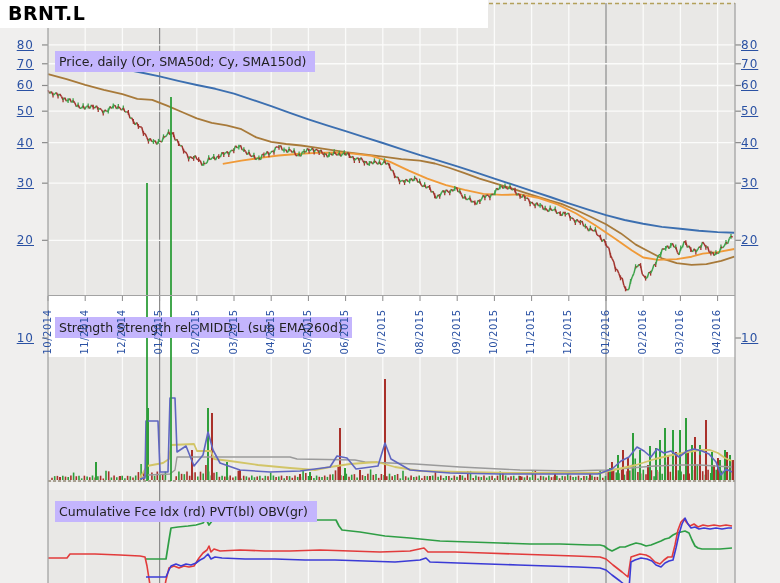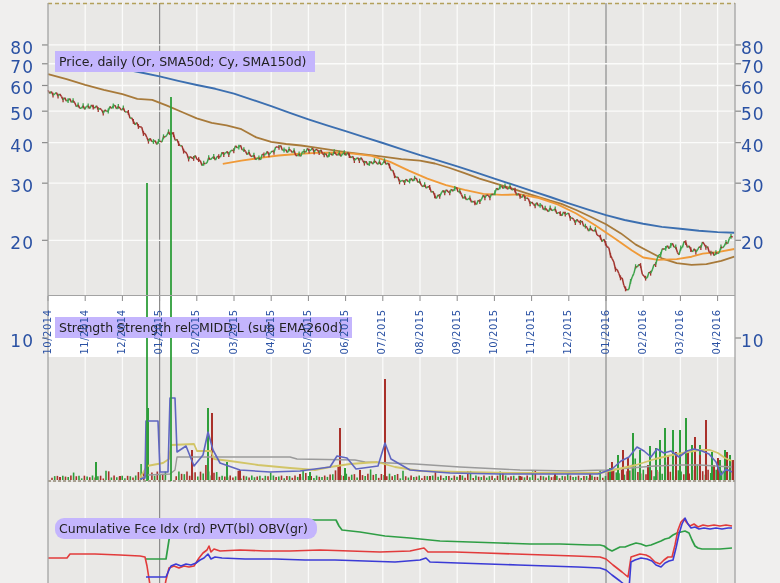--- a/index.html
+++ b/index.html
@@ -2,21 +2,21 @@
 <html><head>
 <meta charset="utf-8">
 <style>
   html,body{margin:0;padding:0;}
   body{font-family:"DejaVu Sans","Liberation Sans",sans-serif;background:#e8e8e8;}
   #stage{position:relative;width:780px;height:583px;background:#f0efee;overflow:hidden;}
   #chart-svg{position:absolute;left:0;top:0;}
   .title-box{position:absolute;left:0;top:0;width:488px;height:28px;background:#ffffff;}
   .title-text{position:absolute;left:8px;top:2px;font-size:19px;font-weight:600;color:#000;letter-spacing:0.5px;}
   .panel-label{position:absolute;background:#c4b5fd;color:#222;font-size:12.5px;padding:3px 9px 3px 4px;white-space:nowrap;}
-  .ylab{position:absolute;font-size:17px;color:#2a51a3;letter-spacing:1px;}
+  .ylab{position:absolute;font-size:12px;color:#2a51a3;letter-spacing:1px;text-decoration:underline;}
   .ylab.left{left:4px;width:30px;text-align:right;}
   .ylab.right{left:741px;width:34px;text-align:left;}
   .month{position:absolute;width:60px;height:12px;line-height:12px;font-size:10px;color:#2a51a3;
          text-align:center;transform:rotate(-90deg);letter-spacing:0.5px;}
 </style>
 </head>
 <body>
 
 <div id="stage">
   <svg id="chart-svg" width="780" height="583">
@@ -971,24 +971,27 @@
       <path d="M146.0 559.0L166.0 559.0L169.0 540.0L171.0 528.0L178.0 527.0L188.0 526.0L196.0 525.0L203.0 523.0L206.0 519.0L209.0 525.0L212.0 521.0L218.0 521.0L245.0 520.0L275.0 520.0L305.0 520.0L336.0 520.0L339.0 526.0L342.0 530.0L360.0 532.0L385.0 536.0L410.0 538.0L440.0 541.0L470.0 542.0L500.0 543.0L530.0 544.0L560.0 544.0L590.0 545.0L600.0 545.0L604.0 546.0L608.0 549.0L612.0 551.0L616.0 549.0L620.0 547.0L625.0 547.0L630.0 545.0L636.0 543.0L641.0 544.0L646.0 546.0L651.0 545.0L656.0 543.0L661.0 541.0L665.0 539.0L669.0 538.0L673.0 535.0L677.0 533.0L681.0 532.0L685.0 531.0L689.0 533.0L692.0 540.0L695.0 546.0L698.0 548.0L702.0 549.0L720.0 549.0L732.0 548.0" fill="none" stroke="#2f9e45" stroke-width="1.7" stroke-linejoin="round"></path>
       <path d="M48.0 558.0L67.0 558.0L70.0 554.0L95.0 554.0L120.0 555.0L140.0 556.0L145.0 557.0L147.0 566.0L150.0 585.0L153.0 596.0L163.0 596.0L166.0 580.0L169.0 568.0L174.0 566.0L179.0 568.0L184.0 566.0L189.0 567.0L194.0 566.0L199.0 558.0L203.0 553.0L207.0 550.0L209.0 546.0L211.0 552.0L214.0 549.0L220.0 551.0L240.0 550.0L265.0 551.0L290.0 551.0L320.0 550.0L350.0 551.0L380.0 552.0L410.0 551.0L424.0 548.0L428.0 552.0L455.0 552.0L485.0 553.0L515.0 554.0L545.0 555.0L575.0 556.0L600.0 557.0L606.0 559.0L613.0 565.0L622.0 572.0L628.0 577.0L631.0 557.0L634.0 556.0L640.0 554.0L646.0 555.0L650.0 557.0L655.0 562.0L660.0 564.0L664.0 560.0L668.0 557.0L672.0 557.0L675.0 545.0L678.0 530.0L681.0 522.0L684.0 519.0L687.0 523.0L690.0 526.0L694.0 524.0L698.0 527.0L703.0 525.0L708.0 526.0L714.0 525.0L720.0 526.0L726.0 525.0L732.0 526.0" fill="none" stroke="#e23b3b" stroke-width="1.6" stroke-linejoin="round"></path>
       <path d="M146.0 577.0L166.0 577.0L169.0 570.0L171.0 566.0L176.0 564.0L181.0 566.0L186.0 564.0L191.0 565.0L196.0 563.0L200.0 560.0L204.0 558.0L208.0 554.0L211.0 559.0L215.0 557.0L222.0 558.0L245.0 559.0L275.0 559.0L305.0 560.0L335.0 560.0L365.0 561.0L395.0 562.0L420.0 560.0L426.0 558.0L430.0 562.0L458.0 563.0L488.0 564.0L518.0 565.0L548.0 566.0L578.0 567.0L600.0 568.0L606.0 570.0L612.0 575.0L620.0 581.0L626.0 586.0L629.0 589.0L631.0 562.0L635.0 560.0L641.0 558.0L647.0 559.0L652.0 561.0L656.0 565.0L661.0 567.0L665.0 563.0L669.0 561.0L673.0 560.0L676.0 548.0L679.0 534.0L682.0 524.0L685.0 518.0L688.0 524.0L691.0 528.0L695.0 527.0L699.0 529.0L704.0 528.0L710.0 529.0L716.0 528.0L722.0 529.0L728.0 528.0L732.0 528.0" fill="none" stroke="#3b3bd6" stroke-width="1.6" stroke-linejoin="round"></path>
       <line x1="147" y1="183" x2="147" y2="481" stroke="#2e9e3a" stroke-width="1.8"></line>
       <line x1="171" y1="97" x2="171" y2="481" stroke="#2e9e3a" stroke-width="1.8"></line>
       <line x1="48" y1="3" x2="48" y2="583" stroke="#a3a3a3" stroke-width="1.3"></line>
       <line x1="735" y1="3" x2="735" y2="583" stroke="#a3a3a3" stroke-width="1.3"></line>
       <line x1="48" y1="295.5" x2="735" y2="295.5" stroke="#a3a3a3" stroke-width="1"></line>
     </svg>
 
+  <div class="title-box">
+    <div class="title-text">BRNT.L</div>
+  </div>
 
   <div class="panel-label" style="left:55px;top:51px;">Price, daily (Or, SMA50d; Cy, SMA150d)</div>
   <div class="panel-label" style="left:55px;top:317px;">Strength Strength rel. MIDD.L (sub EMA260d)</div>
-  <div class="panel-label" style="left:55px;top:518px;border-radius:9px;">Cumulative Fce Idx (rd) PVT(bl) OBV(gr)</div>
+  <div class="panel-label" style="left:55px;top:501px;">Cumulative Fce Idx (rd) PVT(bl) OBV(gr)</div>
 
   <div id="ylabels">
       <div class="ylab left" style="top: 37.9473px;">80</div>
       <div class="ylab right" style="top: 37.9473px;">80</div>
       <div class="ylab left" style="top: 56.7657px;">70</div>
       <div class="ylab right" style="top: 56.7657px;">70</div>
       <div class="ylab left" style="top: 78.4899px;">60</div>
       <div class="ylab right" style="top: 78.4899px;">60</div>
       <div class="ylab left" style="top: 104.184px;">50</div>
       <div class="ylab right" style="top: 104.184px;">50</div>

